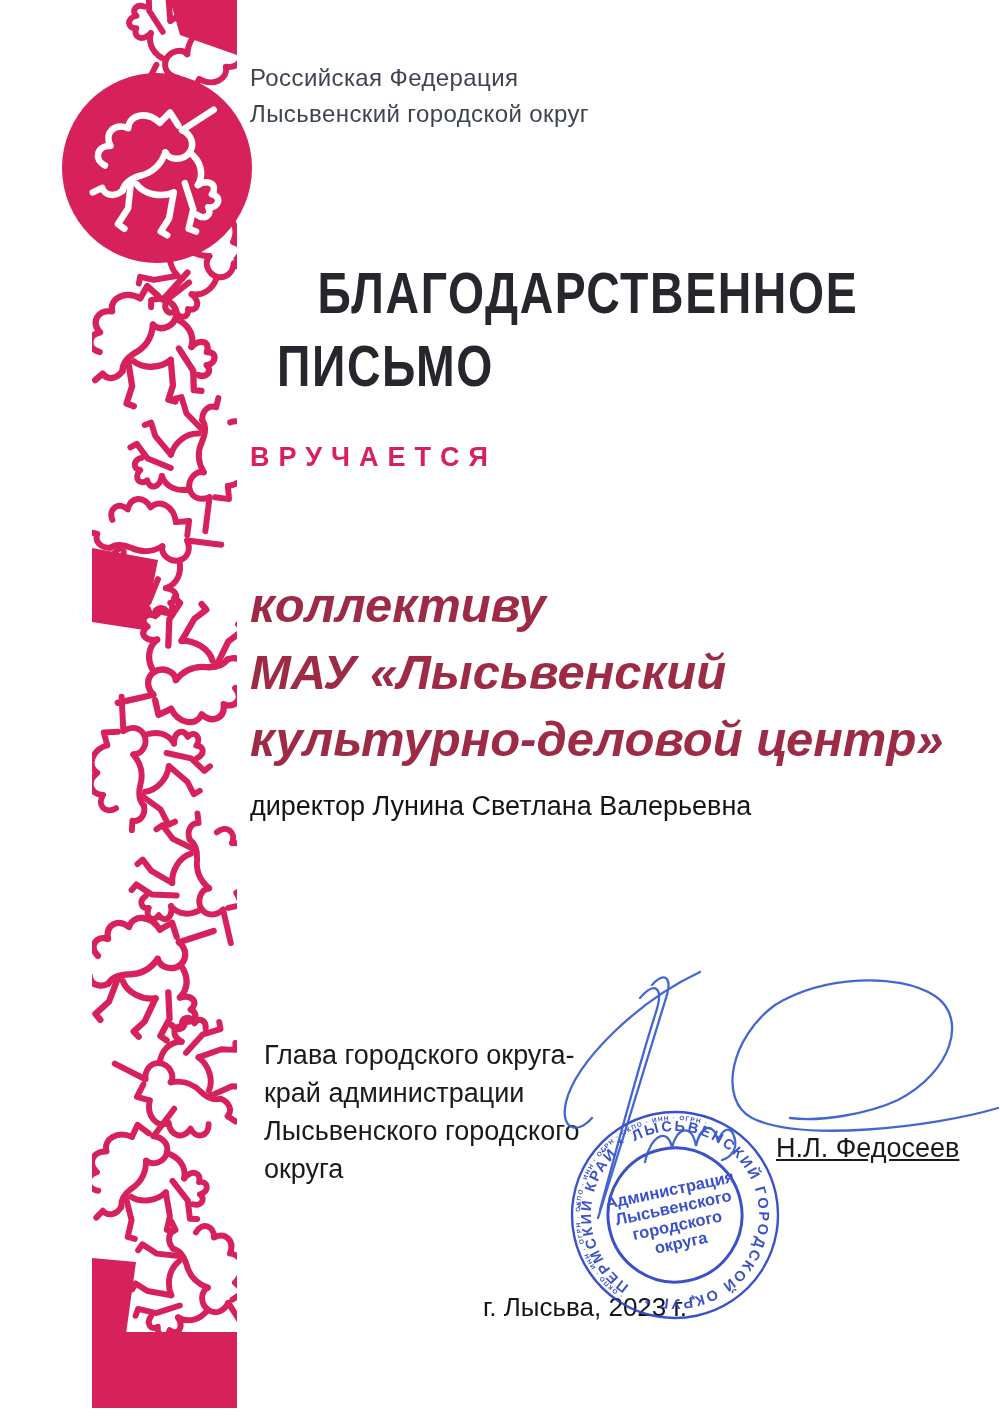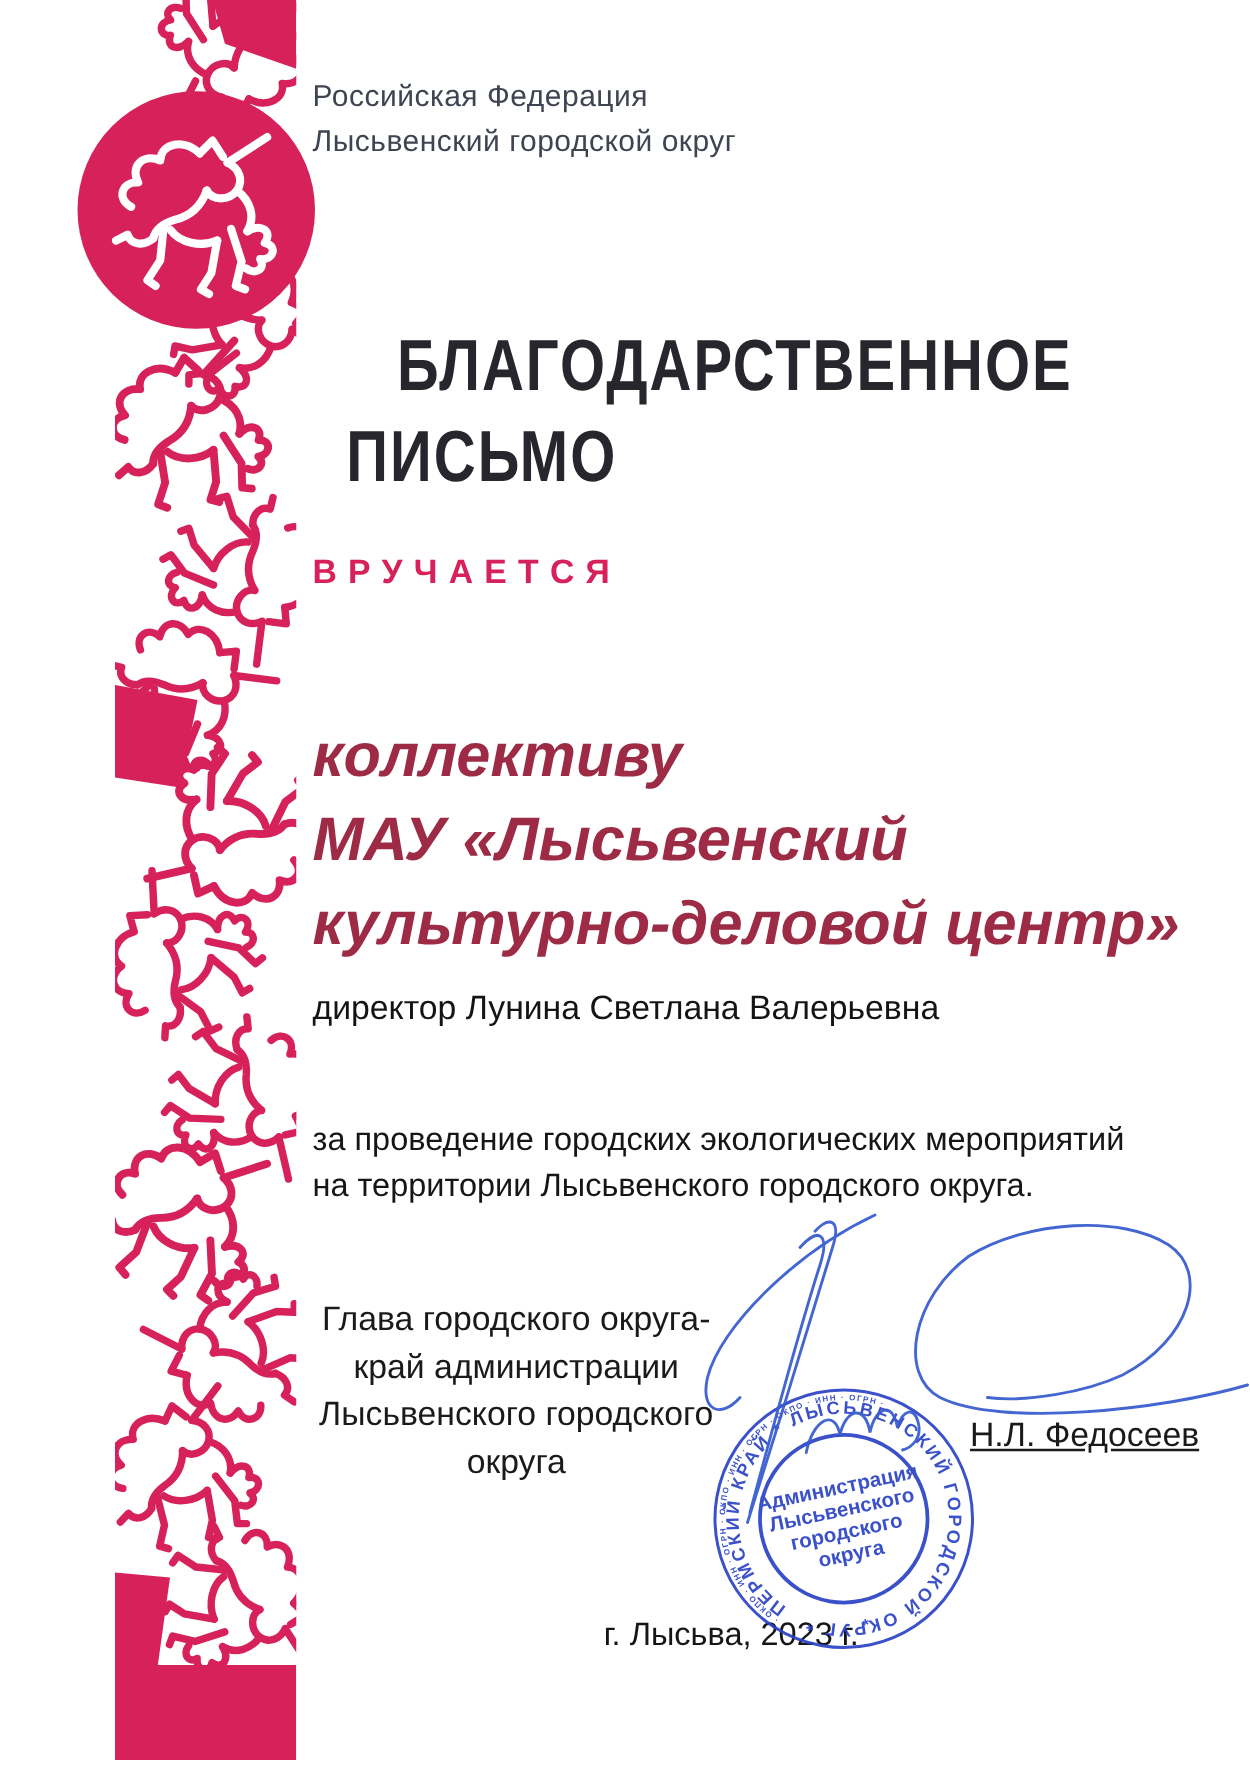--- a/index.html
+++ b/index.html
@@ -16,21 +16,21 @@
   .abs{position:absolute;}
   .centered{left:250px;right:30px;}
   .letterhead{top:60px;color:#3e4551;font-size:24px;line-height:36px;letter-spacing:.4px;}
   .title{top:234px;color:#26262c;font-weight:bold;font-size:58px;line-height:73px;letter-spacing:2px;margin-top:22px;}
   .title .line{display:block;}
   .title .squeeze{display:inline-block;transform:scaleX(0.80);transform-origin:50% 50%;white-space:nowrap;}
   .award-label{top:442px;color:#d6215b;font-weight:bold;font-size:27px;letter-spacing:9px;}
   .recipient{top:572px;color:#9d2b45;font-weight:bold;font-size:49px;line-height:67px;font-style:italic;}
   .director{top:791px;color:#141414;font-weight:normal;font-size:27px;}
   .reason{top:893px;color:#161616;font-size:26px;line-height:37px;}
-  .sig-block{left:248px;top:1036px;width:330px;text-align:center;color:#1a1a1a;font-size:27px;line-height:38px;}
+  .sig-block{left:264px;top:1036px;width:330px;text-align:left;color:#1a1a1a;font-size:27px;line-height:38px;}
   .sig-name{left:776px;top:1133px;color:#1a1a1a;font-size:27px;text-decoration:underline;}
   .place-date{top:1292px;left:250px;width:670px;text-align:center;color:#161616;font-size:26px;}
   .decor-svg{left:40px;top:0;}
   .stamp-svg{left:558px;top:1098px;}
   .sign-svg{left:540px;top:948px;}
   .z1{z-index:1}.z2{z-index:2}.z3{z-index:3}.z4{z-index:4}
 </style>
 </head>
 <body>
 
@@ -97,24 +97,20 @@
   <div class="abs centered award-label z2">ВРУЧАЕТСЯ</div>
 
   <div class="abs centered recipient z2">
     <div>коллективу</div>
     <div>МАУ «Лысьвенский</div>
     <div>культурно-деловой центр»</div>
   </div>
 
   <div class="abs centered director z2">директор Лунина Светлана Валерьевна</div>
 
-  <div class="abs centered reason z2">
-    <div>за проведение городских экологических мероприятий</div>
-    <div>на территории Лысьвенского городского округа.</div>
-  </div>
 
   <div class="abs sig-block z2">
     <div>Глава городского округа-</div>
     <div>край администрации</div>
     <div>Лысьвенского городского</div>
     <div>округа</div>
   </div>
 
   <div class="abs sig-name z2">Н.Л. Федосеев</div>
 

